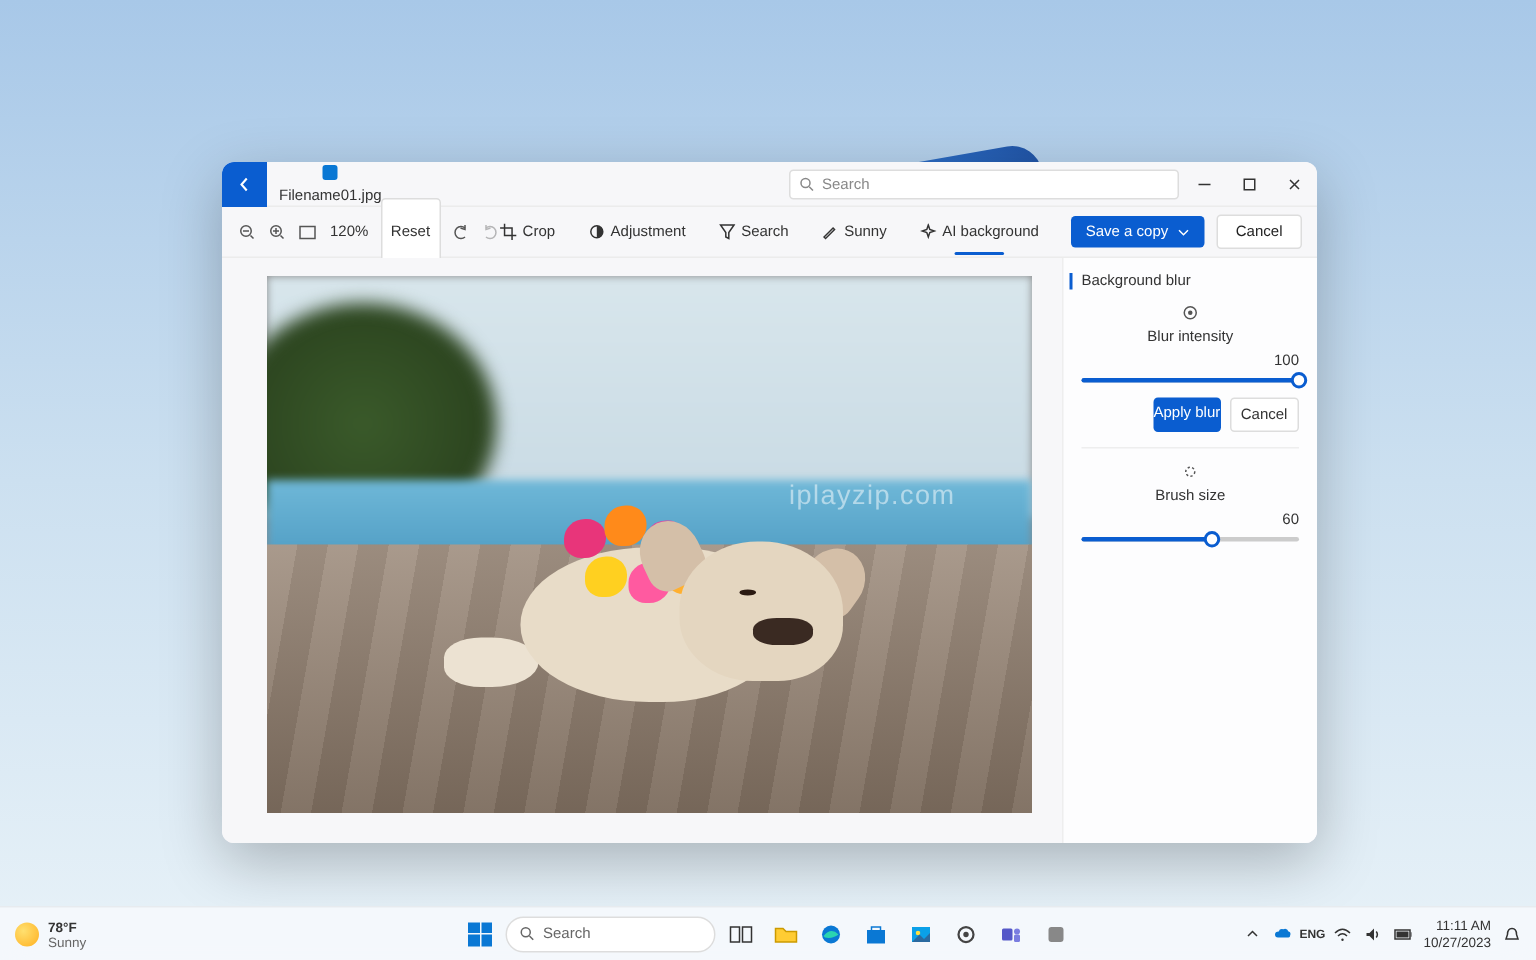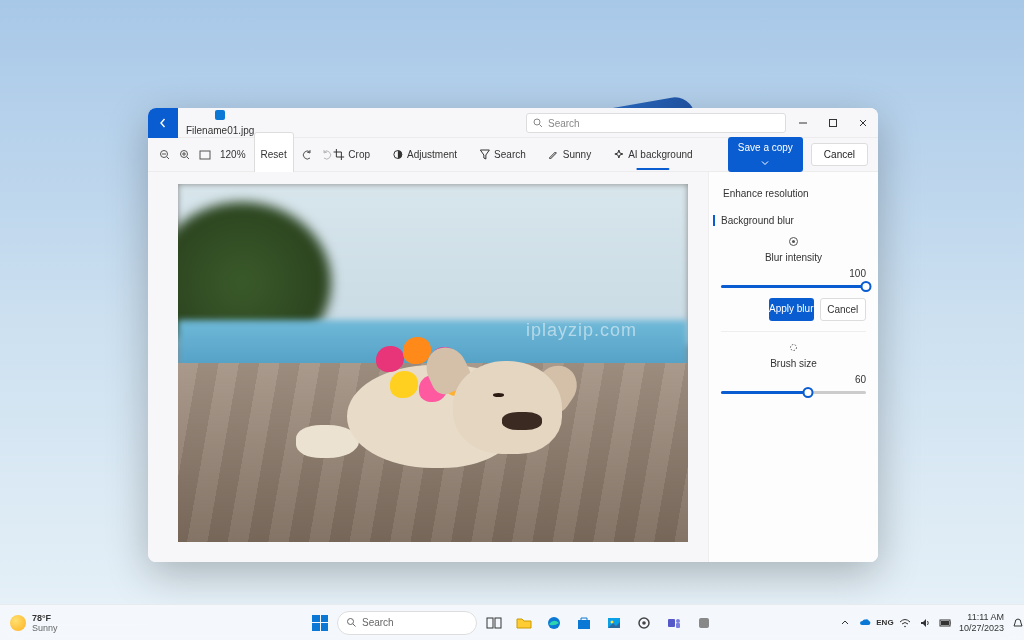--- a/index.html
+++ b/index.html
@@ -22,21 +22,21 @@
 .win-controls > div { width: 30px; height: 30px; display: flex; align-items: center; justify-content: center; font-size: 10px; color: #444; }
 
 .toolbar { height: 34px; display: flex; align-items: center; padding: 0 10px; gap: 6px; font-size: 10px; color: #333; background: #f7f7f9; border-bottom: 1px solid #ececec; }
 .tool-ic { width: 14px; height: 14px; display: flex; align-items: center; justify-content: center; color: #555; }
 .zoom-pct { font-size: 10px; padding: 0 2px; }
 .reset-btn { font-size: 10px; padding: 16px 6px; border: 1px solid #ddd; border-radius: 3px; background: #fff; }
 .toolbar .center { position: absolute; left: 50%; transform: translateX(-50%); display: flex; gap: 18px; align-items: center; }
 .tab { display: flex; align-items: center; gap: 4px; font-size: 10px; color: #333; padding: 4px 2px; position: relative; }
 .tab.active::after { content: ""; position: absolute; bottom: -6px; left: 30%; right: 30%; height: 2px; background: #0a5dd0; border-radius: 2px; }
 .toolbar .right { margin-left: auto; display: flex; gap: 8px; align-items: center; }
-.primary-btn { background: #0a5dd0; color: #fff; font-size: 10px; padding: 5px 10px; border-radius: 3px; display: flex; align-items: center; gap: 6px; flex-direction: column; }
+.primary-btn { background: #0a5dd0; color: #fff; font-size: 10px; padding: 5px 10px; border-radius: 3px; display: flex; align-items: center; gap: 6px; }
 .secondary-btn { background: #fff; border: 1px solid #ddd; color: #222; font-size: 10px; padding: 5px 12px; border-radius: 3px; }
 
 .content { flex: 1; display: flex; background: #f7f7f9; }
 .canvas { flex: 1; padding: 12px 20px 20px 30px; display: flex; }
 .photo { flex: 1; background: #888; position: relative; overflow: hidden; }
 .photo .sky { position: absolute; top: 0; left: 0; right: 0; height: 45%; background: linear-gradient(180deg, #d8e6ec, #c8dae4); filter: blur(3px); }
 .photo .trees { position: absolute; top: 5%; left: -5%; width: 35%; height: 45%; background: radial-gradient(circle, #3a5a2a, #253a1a); border-radius: 50%; filter: blur(6px); }
 .photo .pool { position: absolute; top: 38%; left: 0; right: 0; height: 18%; background: linear-gradient(180deg, #6fb8d8, #4a98c0); filter: blur(3px); }
 .photo .deck { position: absolute; bottom: 0; left: 0; right: 0; height: 50%; background: repeating-linear-gradient(100deg, #9a8878 0 20px, #8a7868 20px 40px); }
 .photo .deck::before { content:""; position:absolute; inset:0; background: linear-gradient(180deg, rgba(255,255,255,0.15), rgba(0,0,0,0.15)); }
@@ -72,21 +72,21 @@
 
 
 .taskbar { position: absolute; left: 0; right: 0; bottom: 0; height: 36px; background: rgba(245,248,252,0.92); backdrop-filter: blur(10px); border-top: 1px solid rgba(0,0,0,0.05); display: flex; align-items: center; }
 .tb-left { display: flex; align-items: center; gap: 6px; padding-left: 10px; font-size: 9px; color: #333; }
 .sun { width: 16px; height: 16px; border-radius: 50%; background: radial-gradient(circle at 35% 35%, #ffe070, #ffb020); }
 .tb-center { position: absolute; left: 50%; transform: translateX(-50%); display: flex; align-items: center; gap: 4px; }
 .tb-icon { width: 26px; height: 26px; border-radius: 4px; display: flex; align-items: center; justify-content: center; }
 .win-logo { width: 16px; height: 16px; display: grid; grid-template: 1fr 1fr / 1fr 1fr; gap: 1px; }
 .win-logo > div { background: #0a78d4; }
 .tb-search { width: 140px; height: 24px; background: #fff; border: 1px solid #ddd; border-radius: 12px; display: flex; align-items: center; padding: 0 8px; font-size: 10px; color: #666; gap: 5px; }
-.tb-right { margin-left: auto; display: flex; align-items: center; gap: 8px; font-size: 9px; color: #333; }
+.tb-right { margin-left: auto; display: flex; align-items: center; gap: 8px; padding-right: 10px; font-size: 9px; color: #333; }
 .tb-right .clock { text-align: right; line-height: 1.15; }
 .tray-ic { width: 12px; height: 12px; display:flex; align-items:center; justify-content:center; }
 
 svg { display: block; }
 </style>
 </head>
 <body>
 
 <div class="wallpaper">
   <div class="bloom">
@@ -234,21 +234,20 @@
           <div class="ear r"></div>
           <div class="head"></div>
           <div class="snout"></div>
           <div class="eye"></div>
         </div>
         <div class="watermark">iplayzip.com</div>
       </div>
     </div>
 
     <div class="sidepanel">
-      <div class="sp-item">Enhance resolution</div>
       <div class="sp-section">Background blur</div>
 
       <div>
         <div class="sp-row">
           <svg width="11" height="11">
               <circle cx="5.5" cy="5.5" r="4" stroke="#555" fill="none"></circle>
               <circle cx="5.5" cy="5.5" r="1.5" fill="#555"></circle>
             </svg>
           <span>Blur intensity</span>
           <span class="val">100</span>

